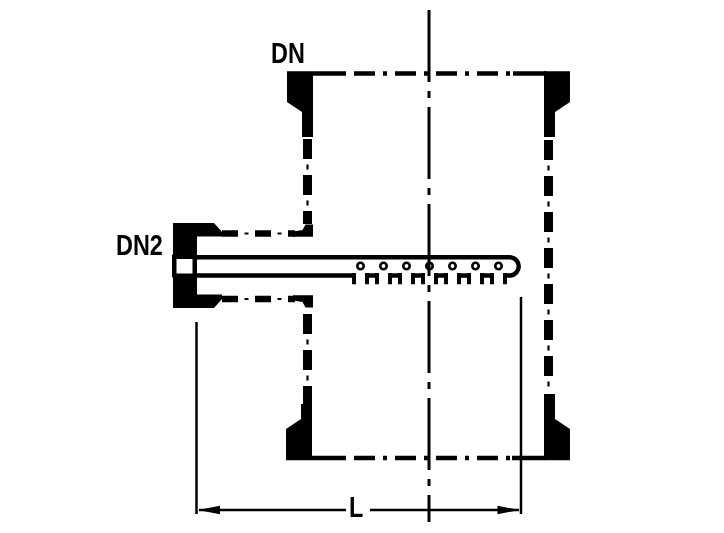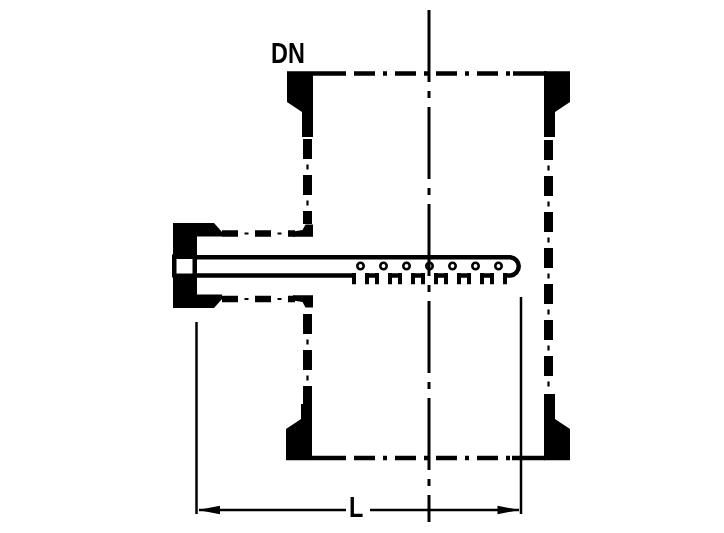--- a/index.html
+++ b/index.html
@@ -99,15 +99,16 @@
       <line x1="196.5" y1="322" x2="196.5" y2="514" stroke-width="2.5"></line>
       <line x1="521" y1="297" x2="521" y2="514" stroke-width="2.5"></line>
       <line x1="199" y1="510" x2="346" y2="510" stroke-width="2.5"></line>
       <line x1="370" y1="510" x2="519" y2="510" stroke-width="2.5"></line>
       <polygon points="198,510 220,505.7 220,514.3" fill="currentColor" stroke="none"></polygon>
       <polygon points="519.5,510 497.5,505.7 497.5,514.3" fill="currentColor" stroke="none"></polygon>
     </g>
   </svg>
 
   <div class="lbl" style="left:271px;top:38px"><span>DN</span></div>
+  <div class="lbl" style="left:116px;top:230px"><span>DN2</span></div>
   <div class="lbl" style="left:349px;top:492px"><span>L</span></div>
 
 </div>
 
 </body></html>

